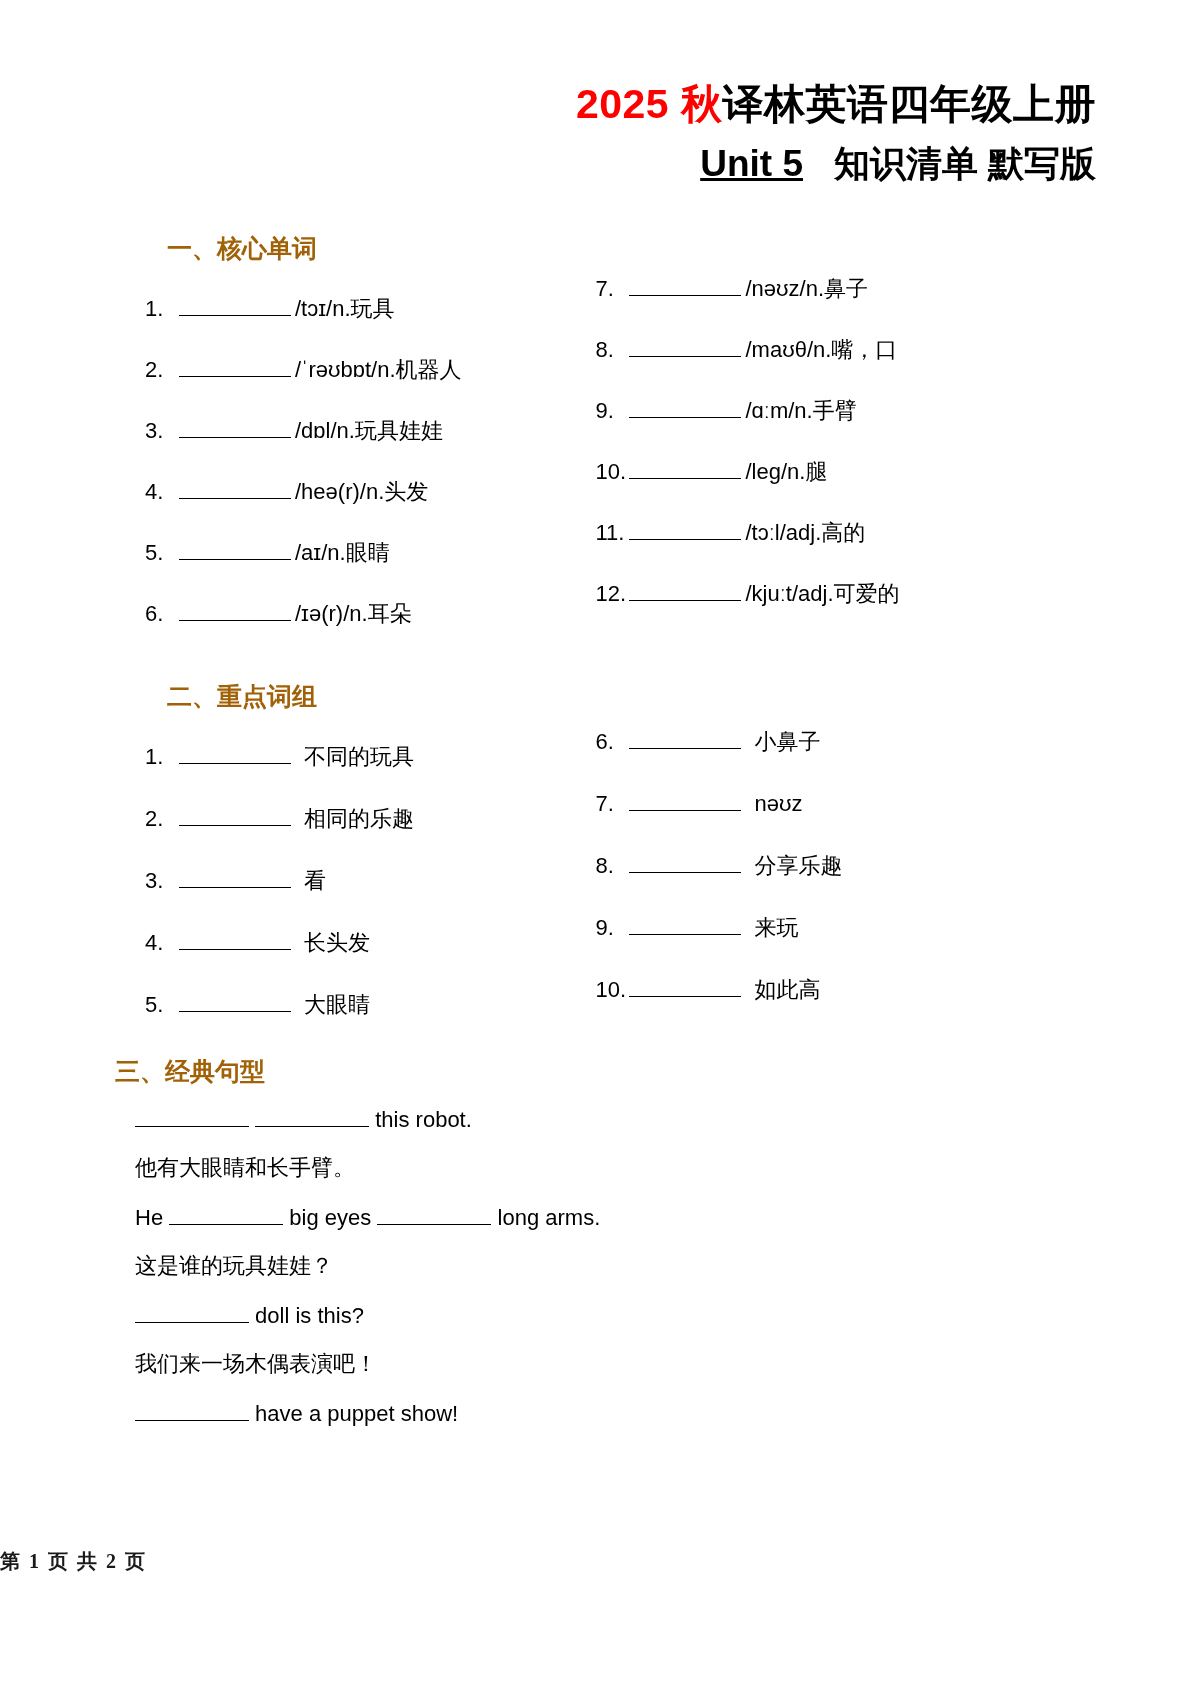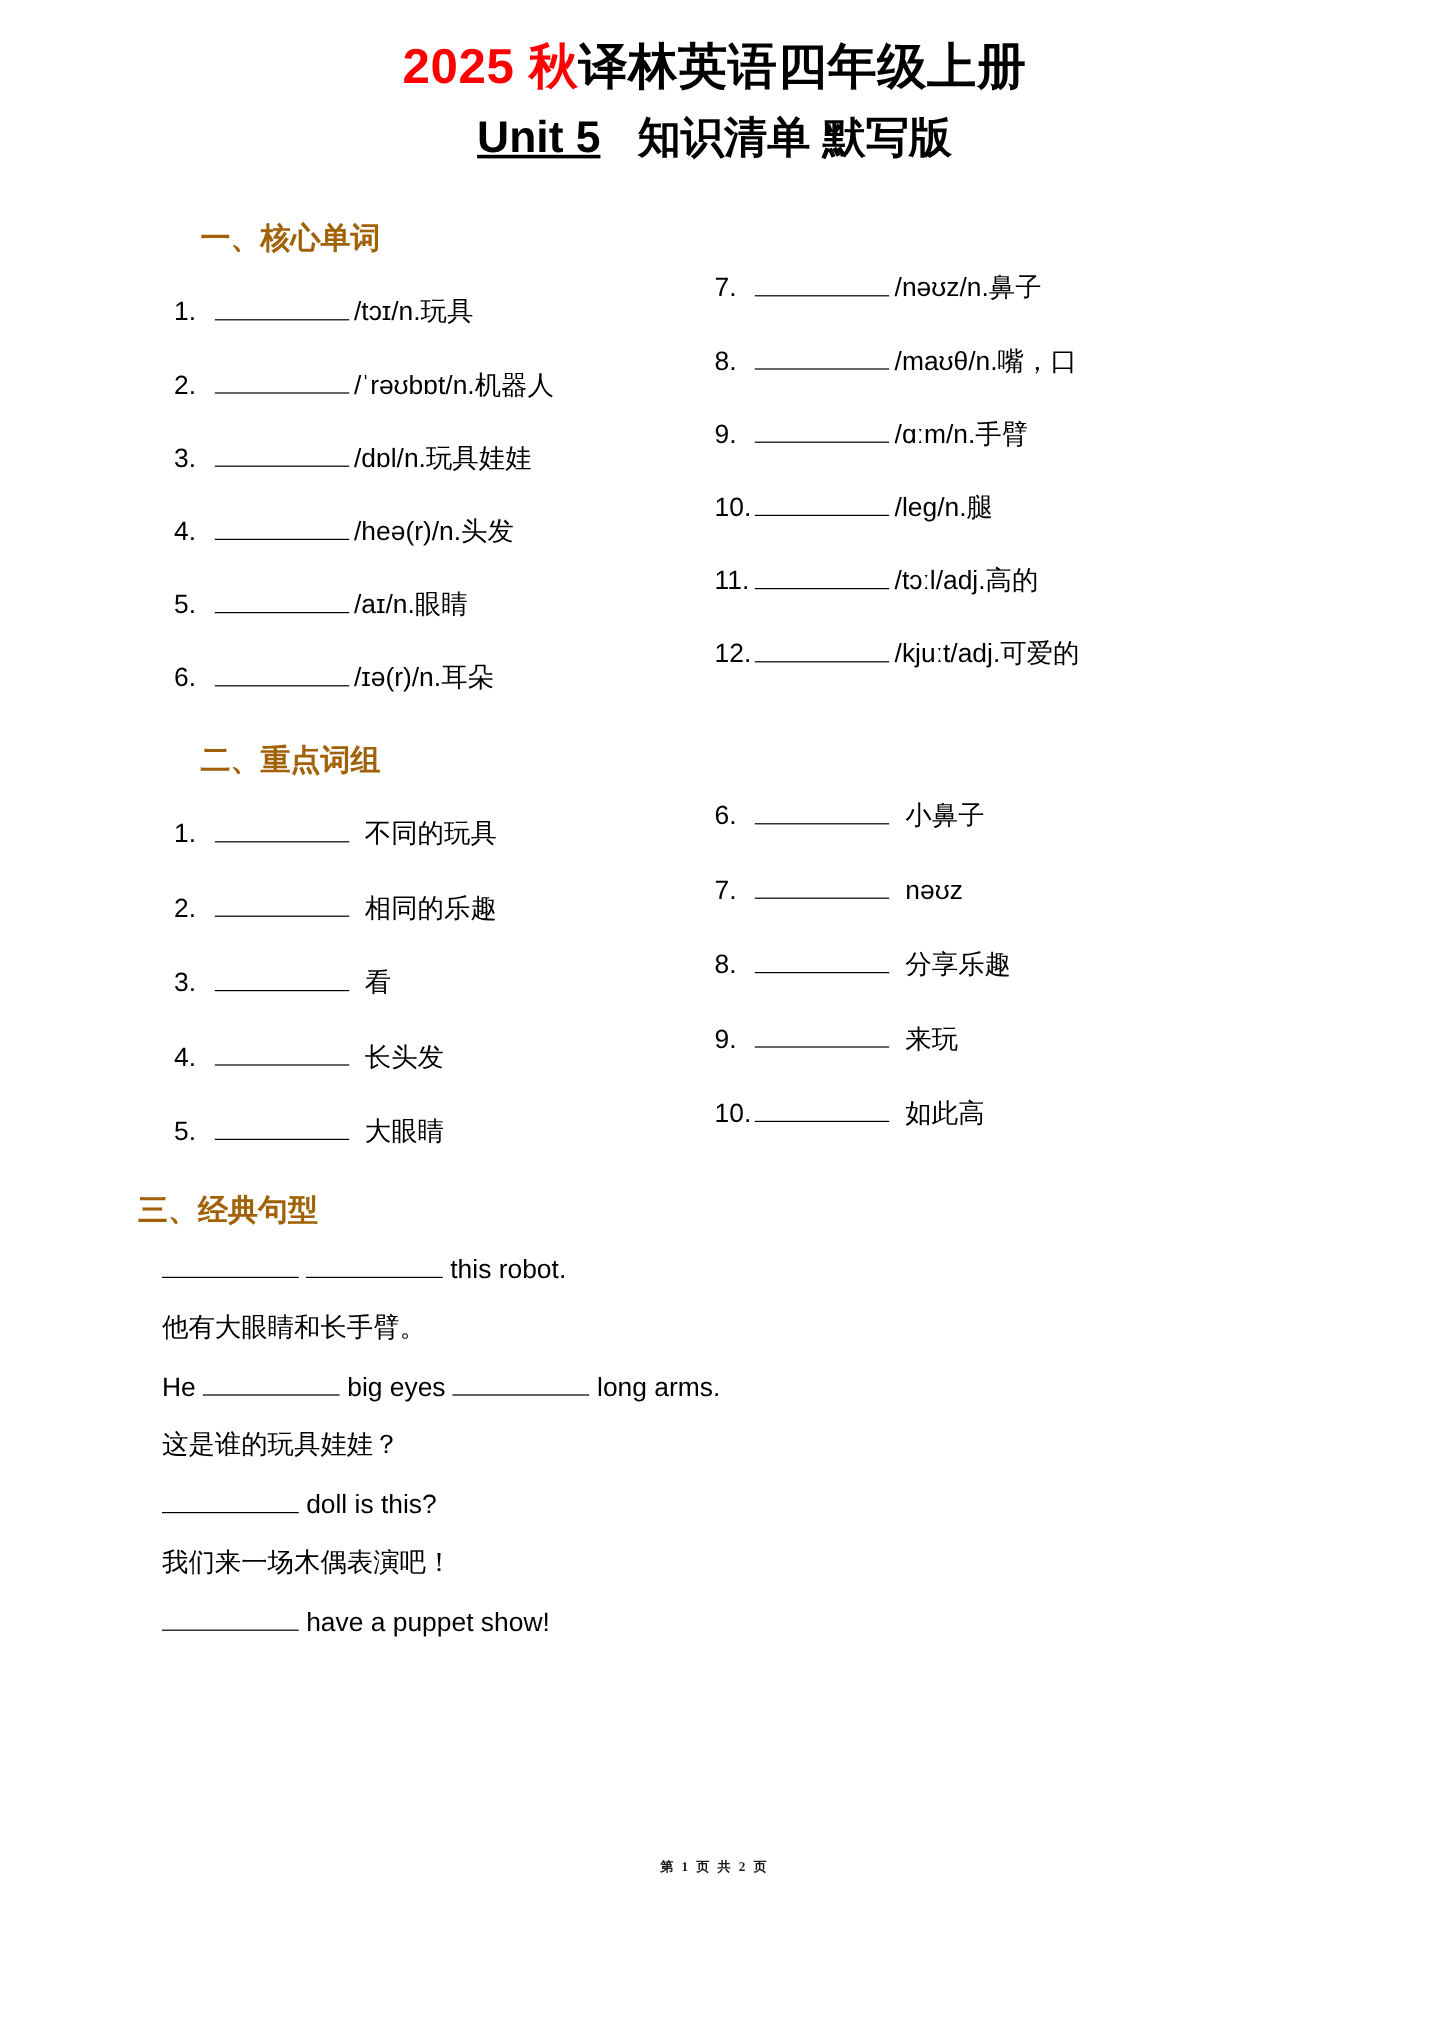--- a/index.html
+++ b/index.html
@@ -18,22 +18,22 @@
   .page {
     position: relative;
     width: 1191px;
     height: 1684px;
     box-sizing: border-box;
     padding: 0 95px;
   }
 
   
   .title-block {
-    padding-top: 30px;
-    text-align: center;
+    padding-top: 79px;
+    text-align: right;
   }
   .title-line1 {
     font-size: 41px;
     font-weight: bold;
     letter-spacing: 0.5px;
     line-height: 1.25;
     white-space: nowrap;
   }
   .title-red { color: #FF0000; }
   .title-black { color: #000000; }
@@ -56,21 +56,21 @@
   
   .section-heading {
     font-size: 25px;
     font-weight: bold;
     color: #a16207;
     margin: 0;
     padding: 0;
     line-height: 1.4;
   }
   .sec1-pos { margin-top: 42px; margin-left: 72px; }
-  .sec2-pos { margin-top: 4px; margin-left: 72px; }
+  .sec2-pos { margin-top: 17px; margin-left: 72px; }
   .sec3-pos { margin-top: 0px; margin-left: 20px; }
 
   
   .cols {
     display: flex;
     width: 100%;
     align-items: flex-start;
   }
   .col-left { width: 48%; }
   .col-right { width: 52%; }
@@ -128,22 +128,22 @@
     white-space: nowrap;
   }
   .b-sent { width: 114px; }
 
   
   .footer {
     position: absolute;
     left: 0;
     right: 0;
     top: 1548px;
-    text-align: center;
-    font-size: 11px;
+    text-align: left;
+    font-size: 20px;
     font-weight: bold;
     color: #1a1a1a;
     letter-spacing: 2px;
     font-family: "Liberation Serif", "DejaVu Serif", serif;
   }
 </style>
 </head>
 <body>
 
 <div class="page">

